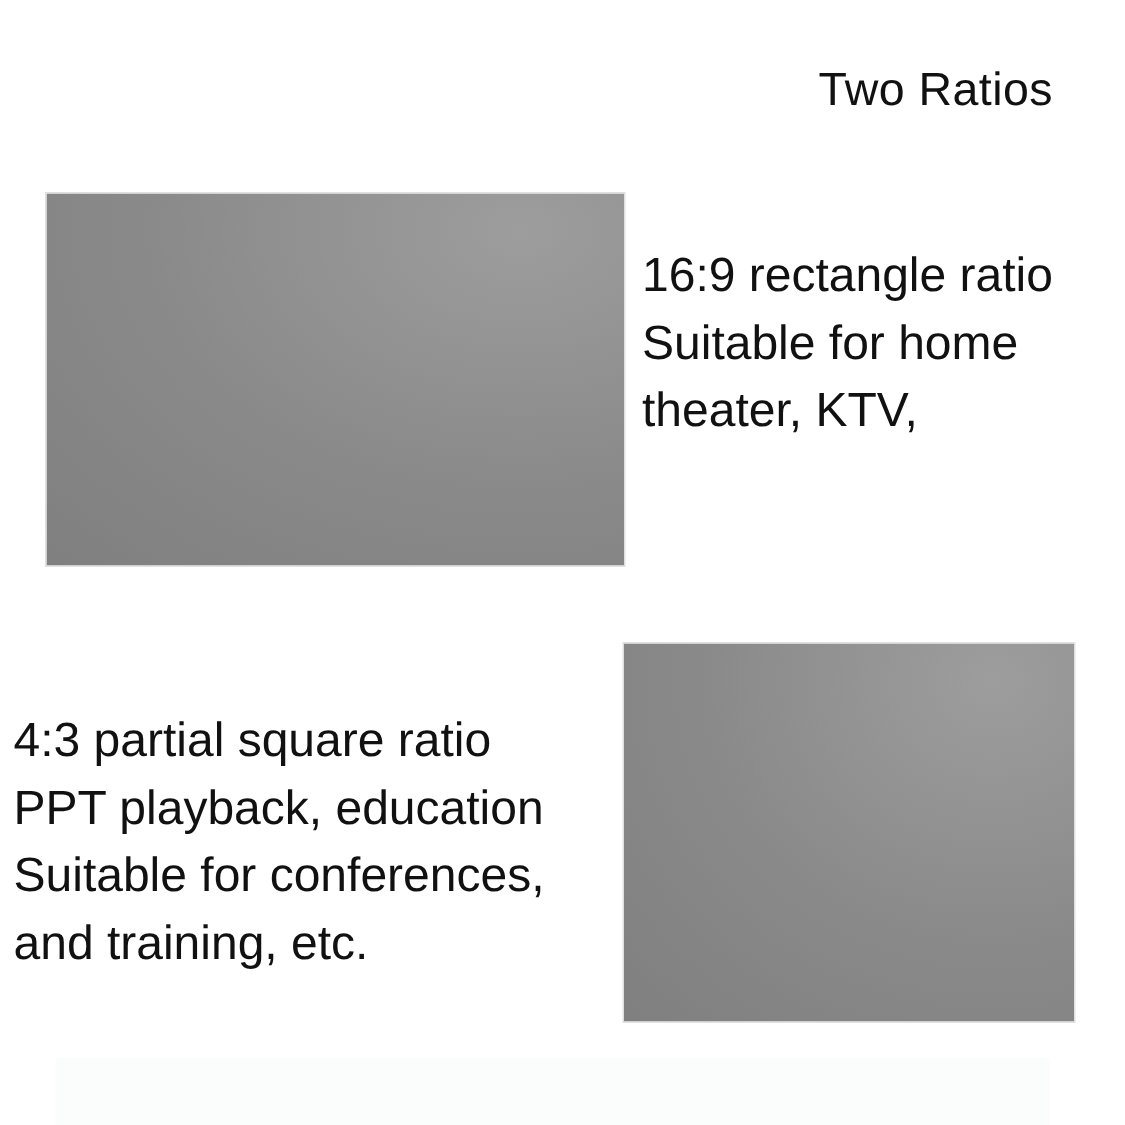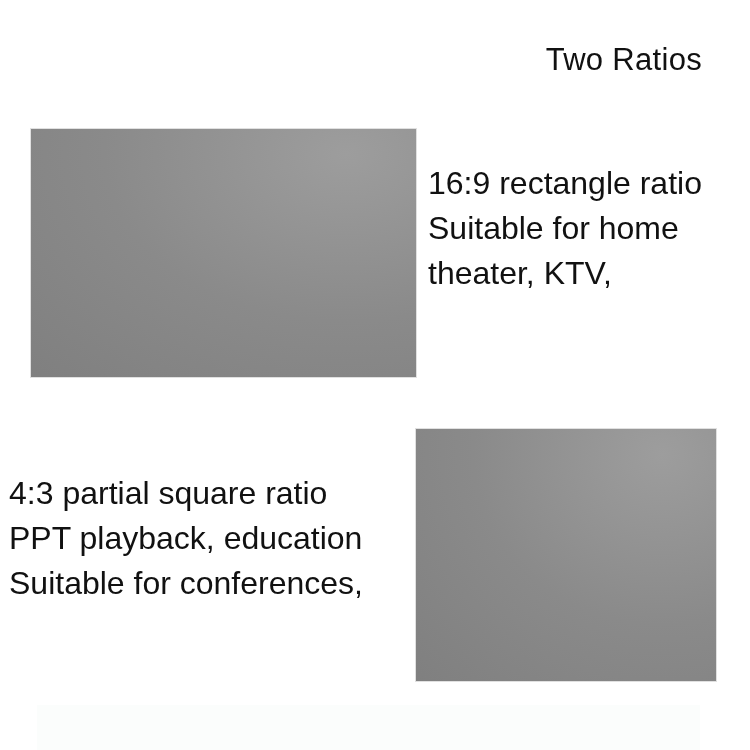--- a/index.html
+++ b/index.html
@@ -81,17 +81,18 @@
     <span class="line">Suitable for home</span>
     <span class="line">theater, KTV,</span>
   </div>
 
   <div class="screen screen-43" style="background: radial-gradient(140% 150% at 82% 10%, rgb(157, 157, 157) 0%, rgb(138, 138, 138) 45%, rgb(123, 123, 123) 100%); outline-color: rgb(224, 224, 224);"></div>
 
   <div class="caption caption-43">
     <span class="line">4:3 partial square ratio</span>
     <span class="line">PPT playback, education</span>
     <span class="line">Suitable for conferences,</span>
+    <span class="line">and training, etc.</span>
   </div>
 
   <div class="faint-panel" style="background: rgb(251, 253, 252);"></div>
 
 </div>
 
 </body></html>

